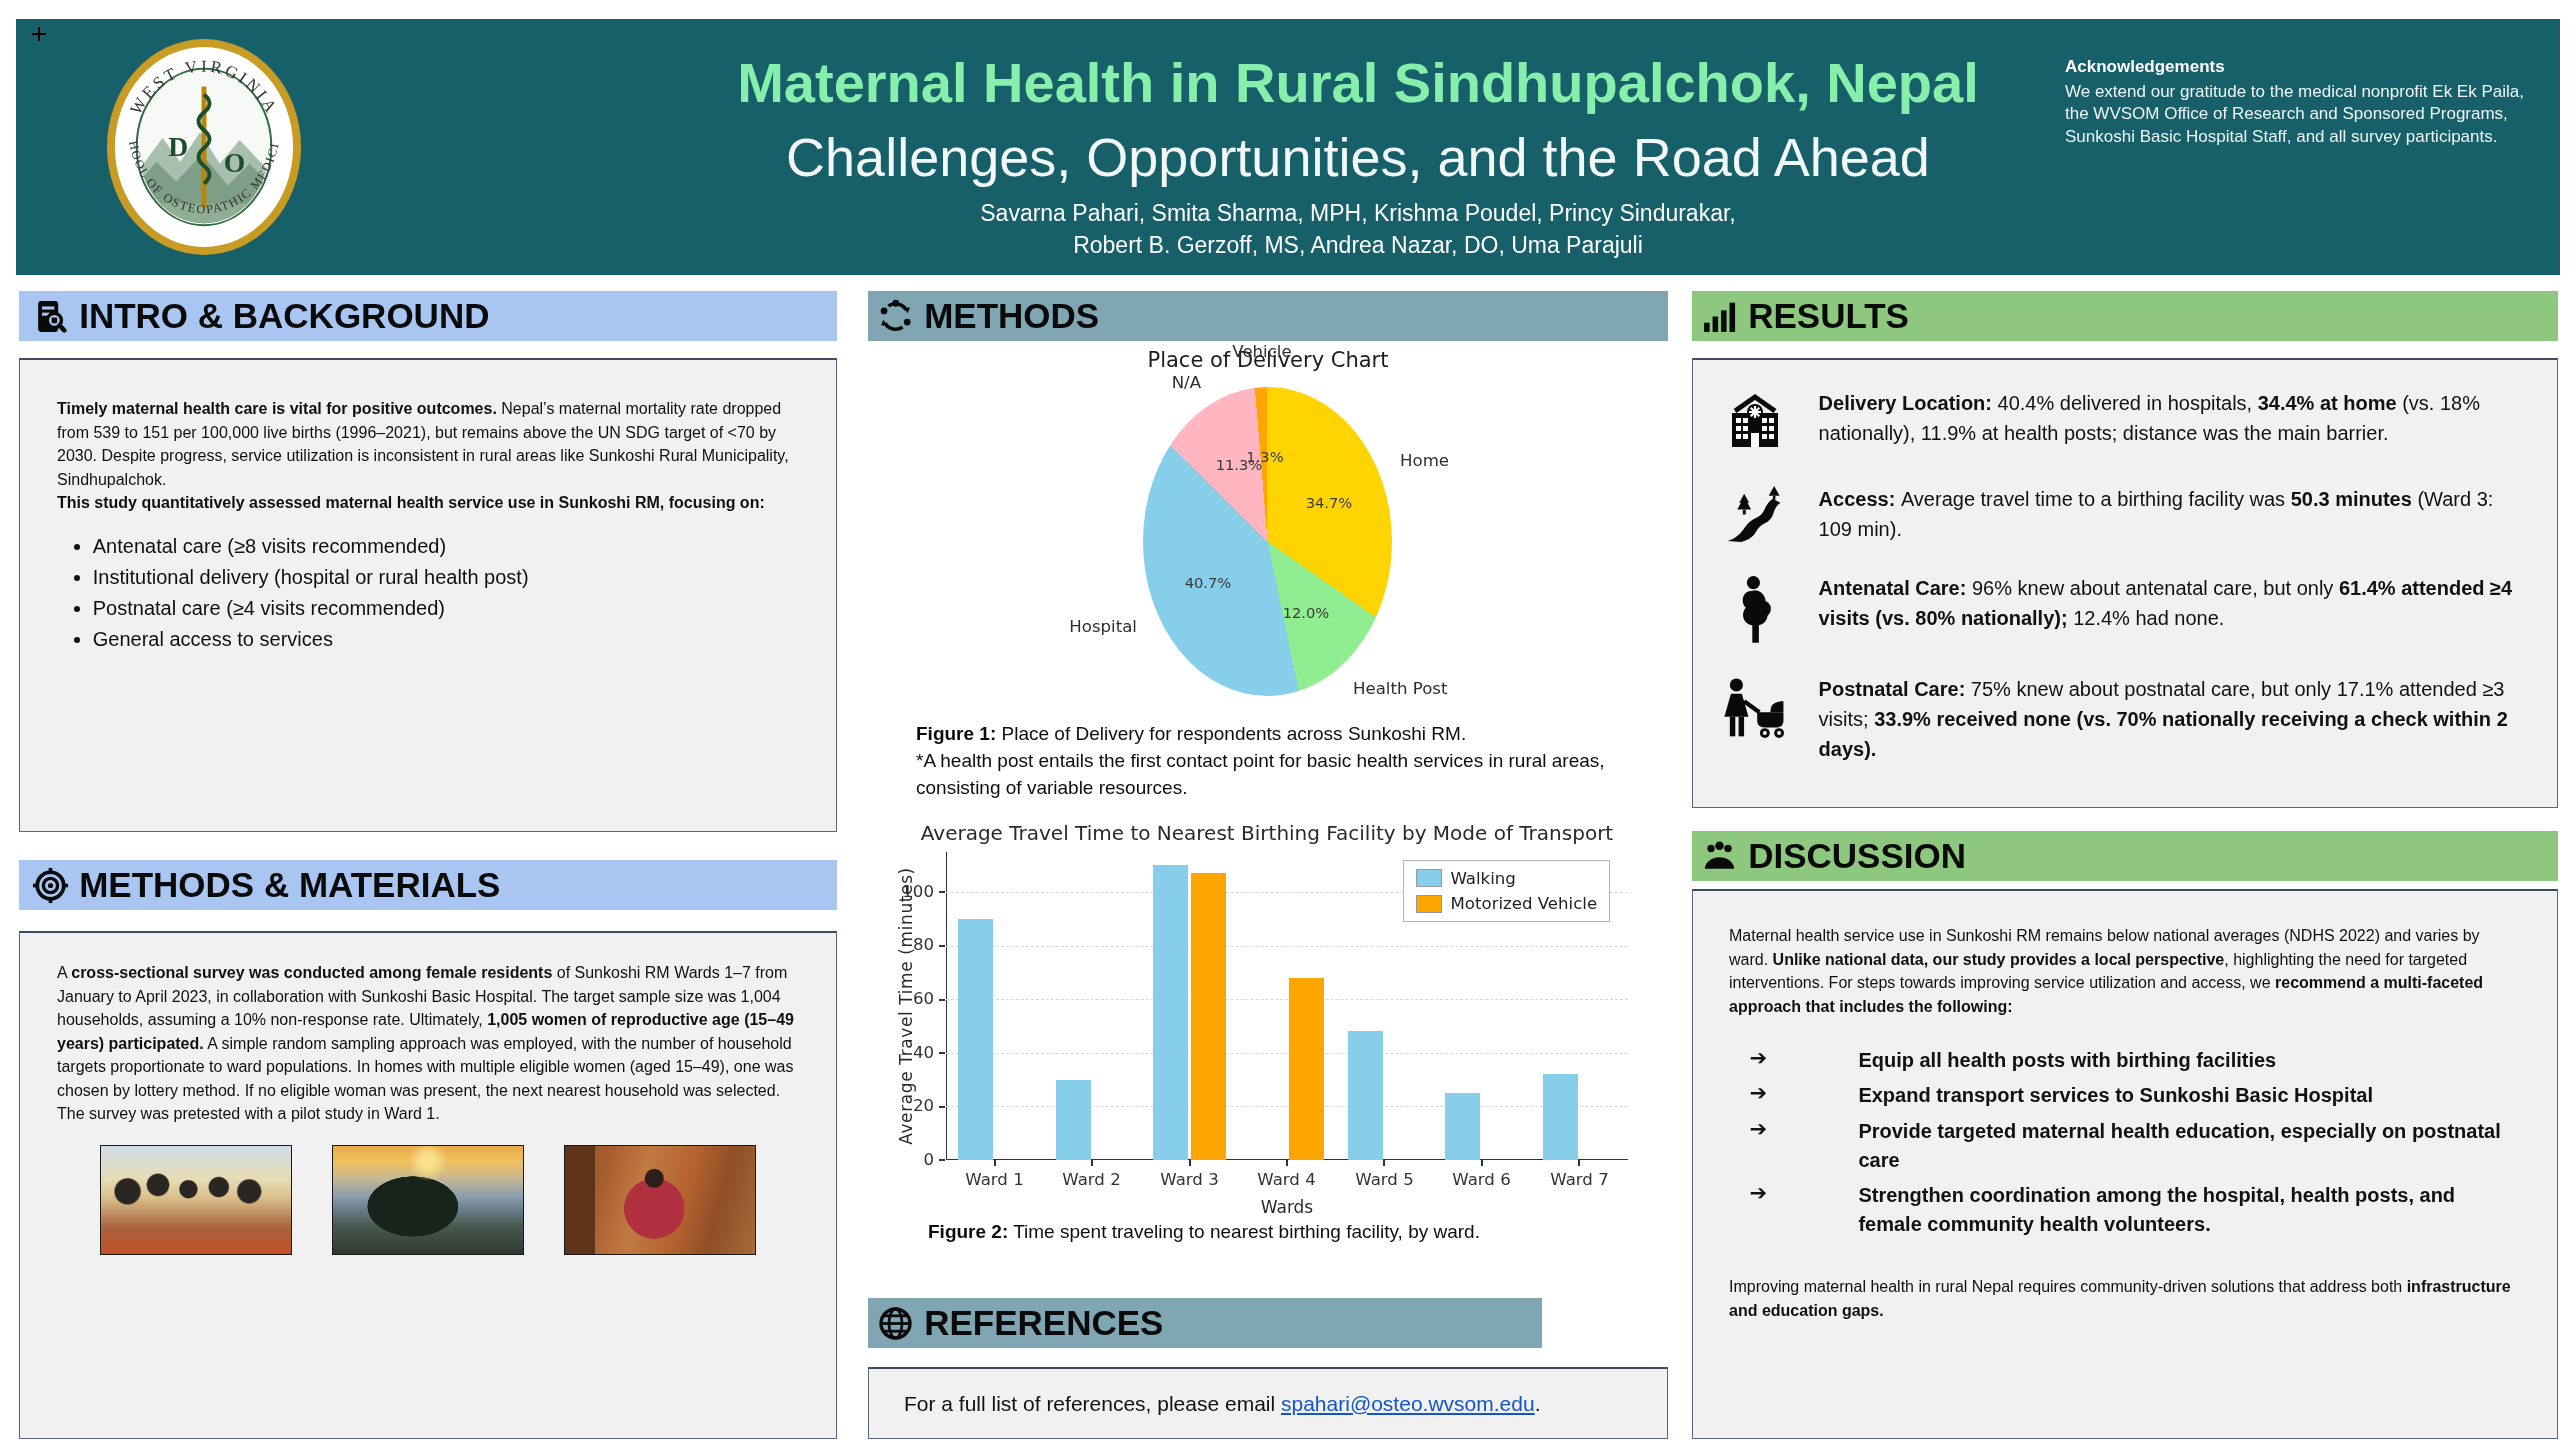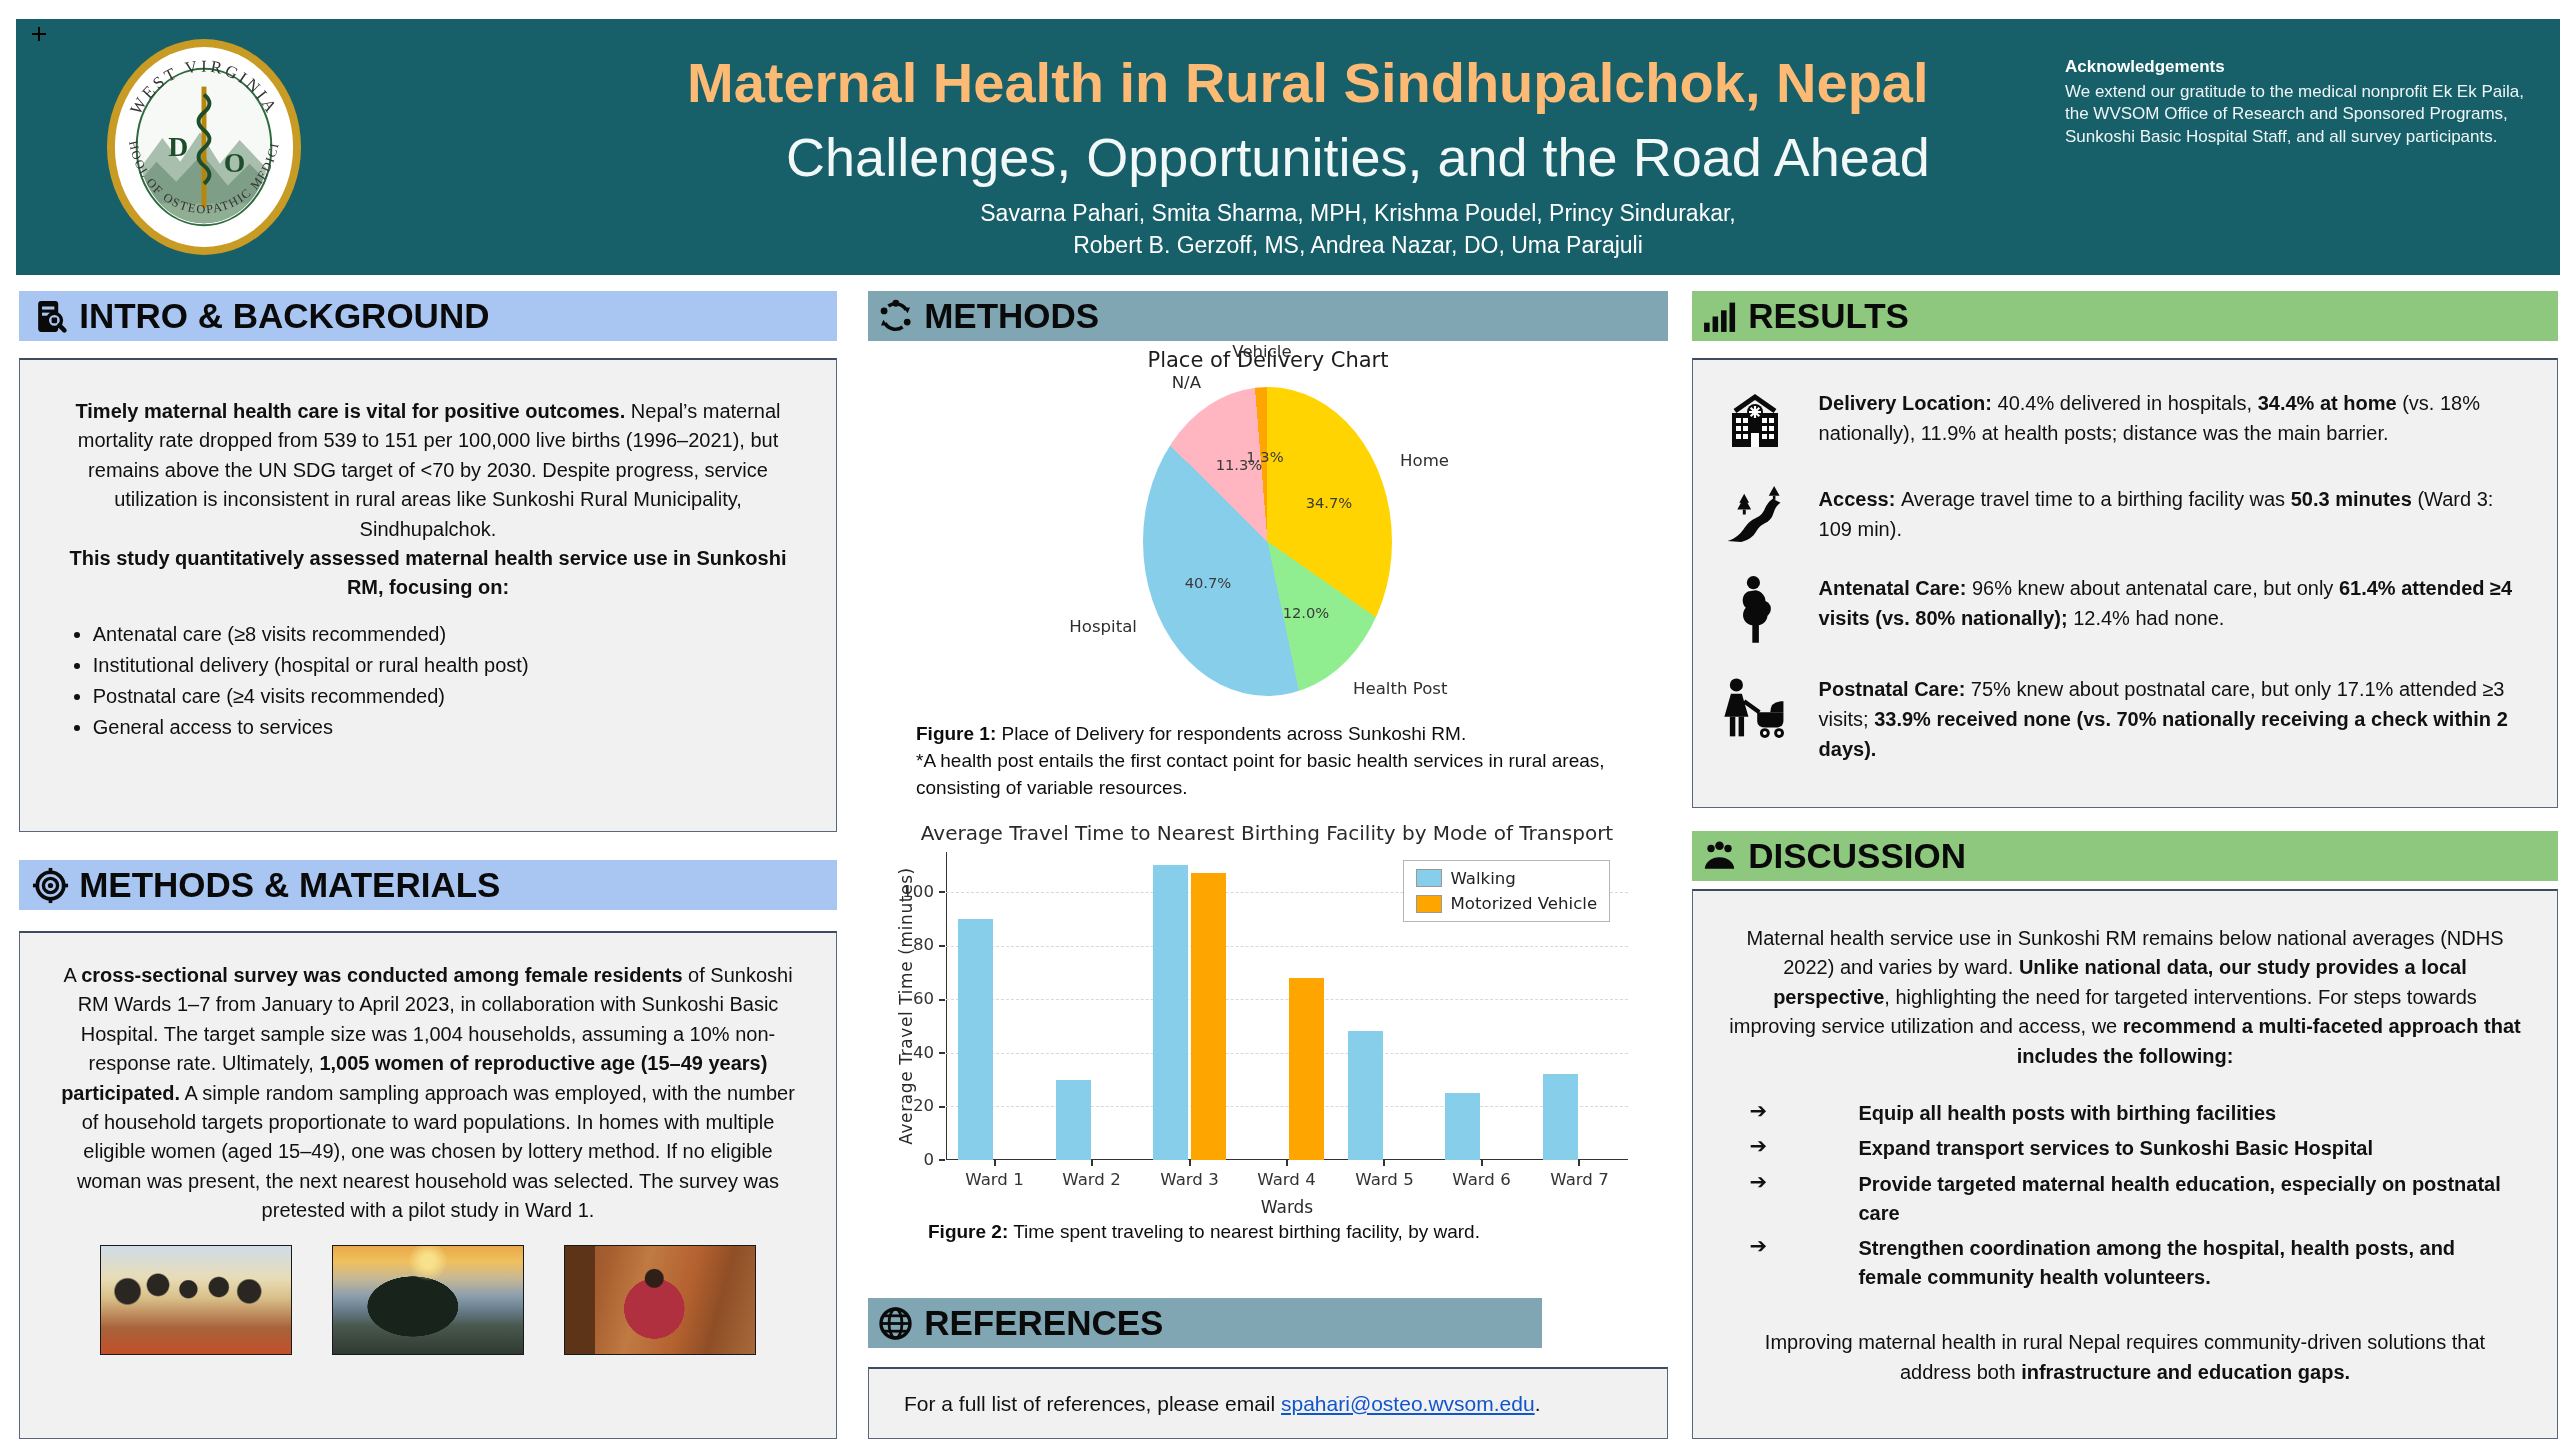--- a/index.html
+++ b/index.html
@@ -1,21 +1,21 @@
 <!DOCTYPE html>
 <html style="font-size:10.2px"><head>
 <meta charset="utf-8">
 <style>
   html,body{margin:0;padding:0;background:#ffffff;}
   .poster{position:relative;width:2576px;height:1449px;background:#fff;overflow:hidden;
           font-family:"Liberation Sans","DejaVu Sans",sans-serif;color:#111;}
   
   .banner{position:absolute;left:16px;top:19px;width:2544px;height:256px;background:#175f69;}
-  .banner-title{position:absolute;left:671px;top:31px;width:1342px;text-align:left;
-                font-size:56px;font-weight:bold;color:#fdba74;}
+  .banner-title{position:absolute;left:671px;top:31px;width:1342px;text-align:center;
+                font-size:56px;font-weight:bold;color:#86efac;}
   .banner-sub{position:absolute;left:671px;top:107px;width:1342px;text-align:center;
               font-size:54px;font-weight:normal;color:#f2f8f8;}
   .banner-authors{position:absolute;left:671px;top:178px;width:1342px;text-align:center;
                   font-size:23px;line-height:1.4;color:#fff;}
   .ack{position:absolute;right:35px;top:38px;width:460px;color:#fff;}
   .ack .ack-t{font-size:17px;font-weight:bold;margin-bottom:3.8px;}
   .ack .ack-b{font-size:17px;line-height:1.33;color:#eef5f5;}
   .logo{position:absolute;left:89px;top:18px;}
   
   .xhair{position:absolute;left:32px;top:27px;width:14px;height:14px;}
@@ -24,21 +24,21 @@
   .xhair:after{left:0;top:5.8px;width:14px;height:2.6px;}
   
   .sec-header{position:absolute;height:50px;display:flex;align-items:center;gap:10.2px;
               padding-left:9px;box-sizing:border-box;}
   .sec-header .ttl{font-size:35px;font-weight:bold;color:#0a0a0a;}
   .hdr-blue{background:#a9c6f2;padding-left:13px;}
   .hdr-teal{background:#7fa6b2;}
   .hdr-green{background:#8dc87e;}
   .box{position:absolute;background:#f1f1f1;border:1.3px solid #5a657f;border-top:2.6px solid #3f4a63;
        box-sizing:border-box;}
-  .bt{font-size:20px;line-height:1.47;color:#101010;text-align:center;}
+  .bt{font-size:16px;line-height:1.47;color:#101010;}
   .b{font-weight:bold;}
   
   .intro-box{padding:37px 37px 0 37px;}
   .intro-p2{margin-top:28px;}
   .intro-ul{margin:16.6px 0 0 10.2px;padding-left:25.6px;}
   .intro-ul li{font-size:20px;line-height:1.55;color:#101010;}
   
   .methods-box{padding:28px 37px 0 37px;}
   .photo-row{display:flex;justify-content:center;gap:40px;margin-top:19px;}
   .photo{width:192px;height:110px;border:1.9px solid #1a1a1a;box-sizing:border-box;}

